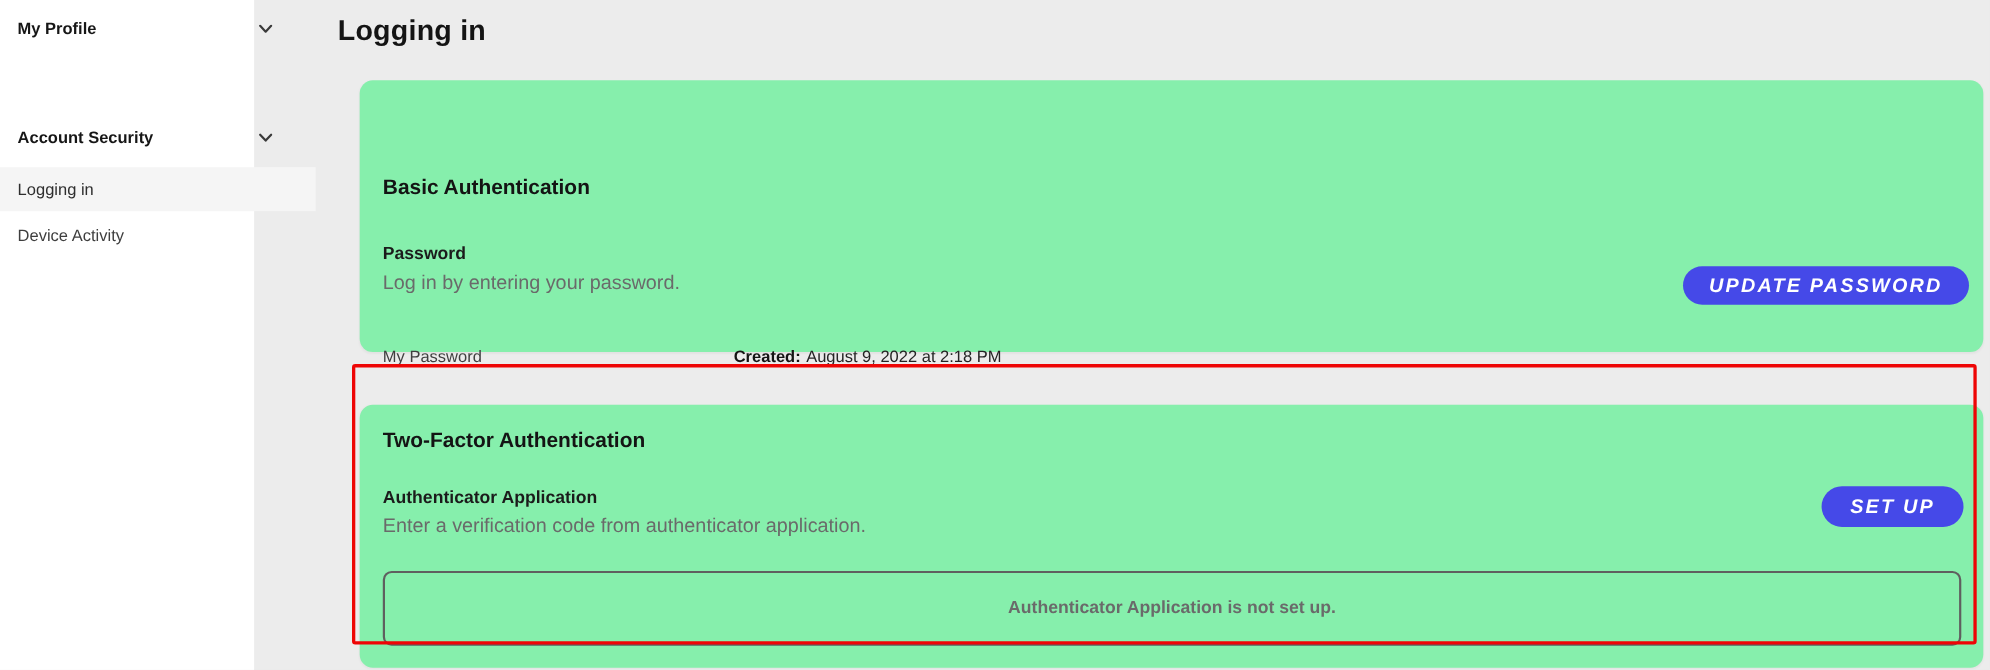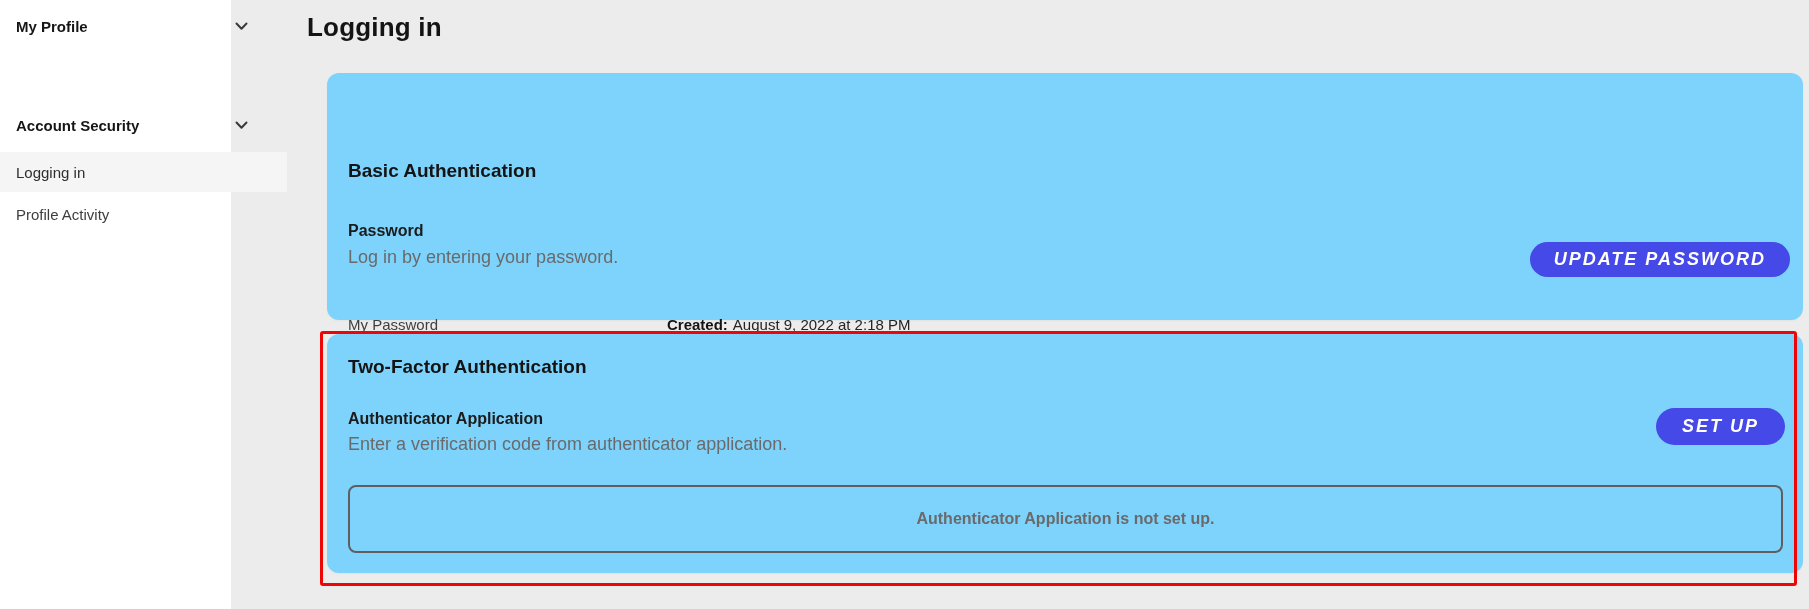--- a/index.html
+++ b/index.html
@@ -30,25 +30,25 @@
 
   
   .main { position:absolute; left:287px; top:0; width:1522px; height:609px; }
   .page-title {
     position:absolute; left:20px; top:12px;
     font-size:26px; font-weight:bold; color:#141414; letter-spacing:0.2px;
   }
 
   .card {
     position:absolute; left:40px; width:1476px;
-    background:#7dd3fc; border-radius:12px;
+    background:#86efac; border-radius:12px;
     box-shadow:0 1px 2px rgba(0,0,0,0.04);
   }
   .card-1 { top:73px; height:247px; }
-  .card-2 { top:334px; height:239px; }
+  .card-2 { top:368px; height:239px; }
 
   .card-title {
     position:absolute; left:21px;
     font-size:19px; font-weight:bold; color:#141414;
   }
   .sub-title {
     position:absolute; left:21px;
     font-size:16px; font-weight:bold; color:#1b1b1b;
   }
   .sub-desc {
@@ -117,21 +117,21 @@
           <path d="M1.5 1.5 L6.5 6.8 L11.5 1.5" stroke="#3a3a3a" stroke-width="2" fill="none" stroke-linecap="round" stroke-linejoin="round"></path>
         </svg>
     </span>
   </div>
 
   <div class="side-item link selected" style="top:152px;">
     <span>Logging in</span>
   </div>
 
   <div class="side-item link" style="top:194px;">
-    <span>Profile Activity</span>
+    <span>Device Activity</span>
   </div>
 
 </nav>
 
 <main class="main">
 
   <h1 class="page-title">Logging in</h1>
 
   <section class="card card-1">
     <h2 class="card-title" style="top:87px;">Basic Authentication</h2>

